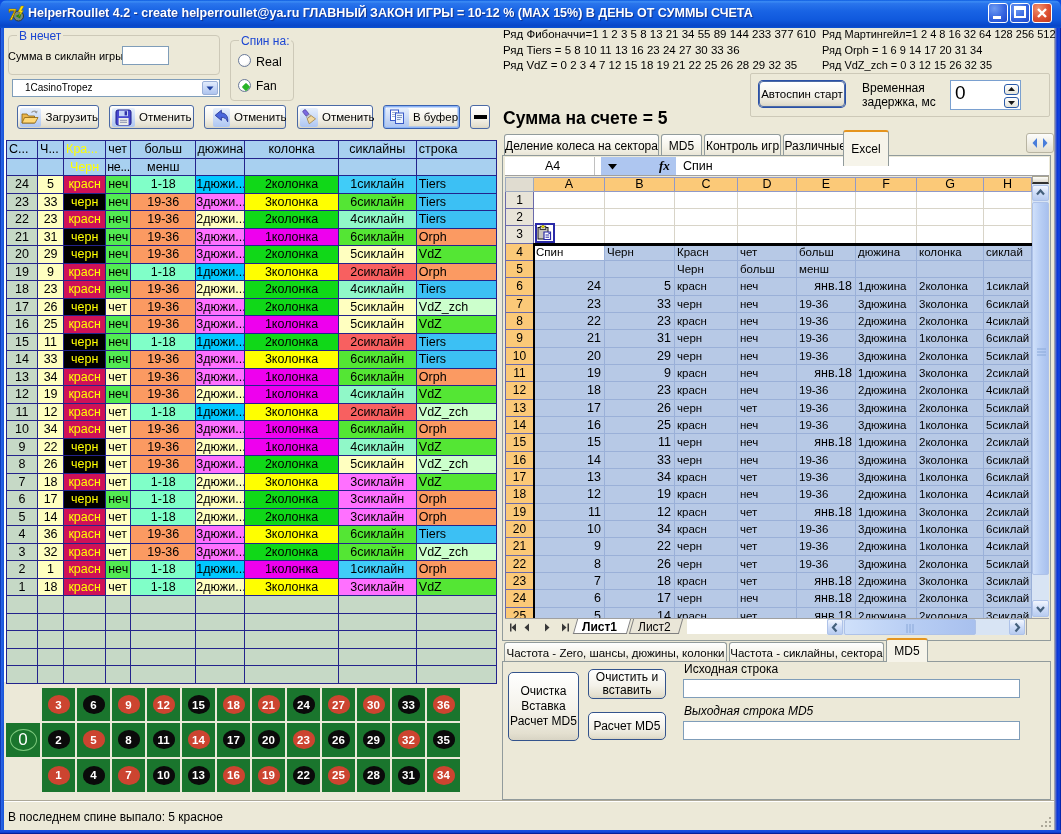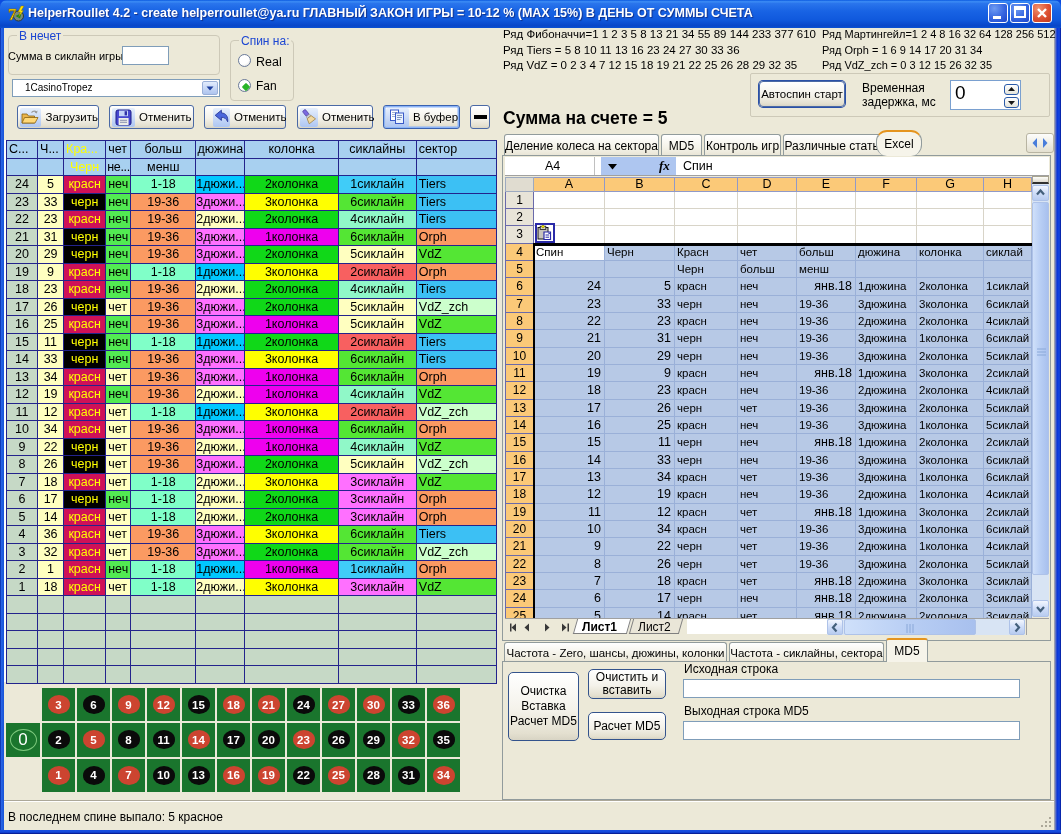--- a/index.html
+++ b/index.html
@@ -156,21 +156,21 @@
     <tbody>
       <tr style="height:17.5px;">
         <td class="hc" style="background:#a8d0f0;">С...</td>
         <td class="hc" style="background:#a8d0f0;">Ч...</td>
         <td class="hc" style="background:#a8d0f0;;color:#ffff00;">Кра...</td>
         <td class="hc" style="background:#a8d0f0;">чет</td>
         <td class="hc" style="background:#a8d0f0;;text-align:center;">больш</td>
         <td class="hc" style="background:#a8d0f0;;text-align:center;">дюжина</td>
         <td class="hc" style="background:#a8d0f0;;text-align:center;">колонка</td>
         <td class="hc" style="background:#a8d0f0;;text-align:center;">сиклайны</td>
-        <td class="hc" style="background:#a8d0f0;">сектор</td>
+        <td class="hc" style="background:#a8d0f0;">строка</td>
       </tr>
       <tr style="height:17.5px;">
         <td class="hc" style="background:#a8d0f0;"></td>
         <td class="hc" style="background:#a8d0f0;"></td>
         <td class="hc" style="background:#a8d0f0;;color:#ffff00;text-align:center;">Черн</td>
         <td class="hc" style="background:#a8d0f0;;padding-left:1px;letter-spacing:-0.3px;">не...</td>
         <td class="hc" style="background:#a8d0f0;;text-align:center;">менш</td>
         <td class="hc" style="background:#a8d0f0;"></td>
         <td class="hc" style="background:#a8d0f0;"></td>
         <td class="hc" style="background:#a8d0f0;"></td>
@@ -645,21 +645,21 @@
         <path d="M3 3 L6.5 7 L10 3 Z" fill="#181818"></path>
       </svg>
     </div>
   </div>
 <div class="abs" style="left:503px;top:108px;font-size:17.5px;font-weight:bold;">Сумма на счете = 5</div>
 <style>.tab { position:absolute; white-space:nowrap; overflow:hidden; border:1px solid #919b9c; border-bottom:none; border-radius:3px 3px 0 0;  background:linear-gradient(180deg,#ffffff 0%,#f4f2e8 60%,#e8e4d4 100%); font-size:12px;  display:flex; align-items:center; justify-content:center; }.tab.act { background:#f6f4ea; border-top:2px solid #e5941e; z-index:5; }.page { position:absolute; border:1px solid #919b9c; background:#ece9d8; }</style>
 <div class="abs tab" style="left:504px;top:134px;width:155px;height:22px;">Деление колеса на сектора</div>
 <div class="abs tab" style="left:661px;top:134px;width:41px;height:22px;">MD5</div>
 <div class="abs tab" style="left:704px;top:134px;width:77px;height:22px;">Контроль игр</div>
 <div class="abs tab" style="left:783px;top:134px;width:104px;height:22px;">Различные статьи</div>
-<div class="abs tab act" style="left:876px;top:130px;width:46px;height:26px;border-radius:11px;">Excel</div>
+<div class="abs tab act" style="left:843px;top:130px;width:46px;height:36px;">Excel</div>
 <div class="abs" style="left:1026px;top:133px;width:28px;height:20px;border:1px solid #b8b4a2;border-radius:3px;background:linear-gradient(180deg,#fdfdfb,#e4e0d0);">
     <svg width="26" height="18">
       <path d="M10 4 L5.5 9 L10 14 Z" fill="#4a7edb"></path>
       <path d="M16 4 L20.5 9 L16 14 Z" fill="#4a7edb"></path>
     </svg>
   </div>
 <div class="abs page" style="left:502px;top:155px;width:549px;height:486px;"></div>
 <div class="abs" style="left:505px;top:157px;width:544px;height:19px;background:#fff;border-bottom:1px solid #a0a0a0;">
     <div class="abs" style="left:0;top:0;width:90px;height:18px;border-right:1px solid #c0c0c0;">
       <div class="abs" style="left:40px;top:2px;font-size:12.5px;">A4</div>
@@ -970,13 +970,13 @@
 <div class="abs" style="left:1026px;top:619px;width:23px;height:16px;background:#ece9d8;border-left:1px solid #a0a0a0;"></div>
 <div class="abs tab" style="left:504px;top:642px;width:223px;height:20px;font-size:11.5px;">Частота - Zero, шансы, дюжины, колонки</div>
 <div class="abs tab" style="left:729px;top:642px;width:155px;height:20px;font-size:11.5px;">Частота - сиклайны, сектора</div>
 <div class="abs tab act" style="left:886px;top:638px;width:42px;height:24px;">MD5</div>
 <div class="abs page" style="left:502px;top:661px;width:549px;height:139px;"></div>
 <div class="abs xpb" style="left:508px;top:672px;width:71px;height:69px;border:1.5px solid #33538c;border-radius:5px;font-size:12px;text-align:center;line-height:15px;">Очистка<br>Вставка<br>Расчет MD5</div>
 <div class="abs xpb" style="left:588px;top:669px;width:78px;height:30px;border:1.5px solid #33538c;border-radius:5px;font-size:12px;text-align:center;line-height:13px;">Очистить и<br>вставить</div>
 <div class="abs xpb" style="left:588px;top:712px;width:78px;height:28px;border:1.5px solid #33538c;border-radius:5px;font-size:12px;">Расчет MD5</div>
 <div class="abs" style="left:684px;top:662px;font-size:12px;white-space:nowrap;">Исходная строка</div>
 <div class="abs sunk" style="left:683px;top:679px;width:337px;height:19px;"></div>
-<div class="abs" style="left:684px;top:704px;font-size:12px;white-space:nowrap;">Выходная строка MD5</div>
+<div class="abs" style="left:684px;top:704px;font-size:12px;white-space:nowrap;font-style:italic;">Выходная строка MD5</div>
 <div class="abs sunk" style="left:683px;top:721px;width:337px;height:19px;"></div>
 </body></html>

